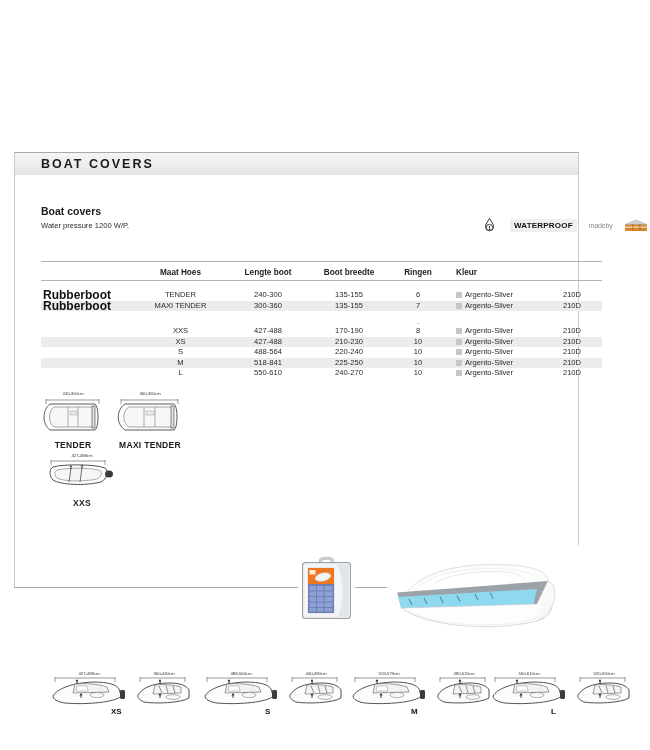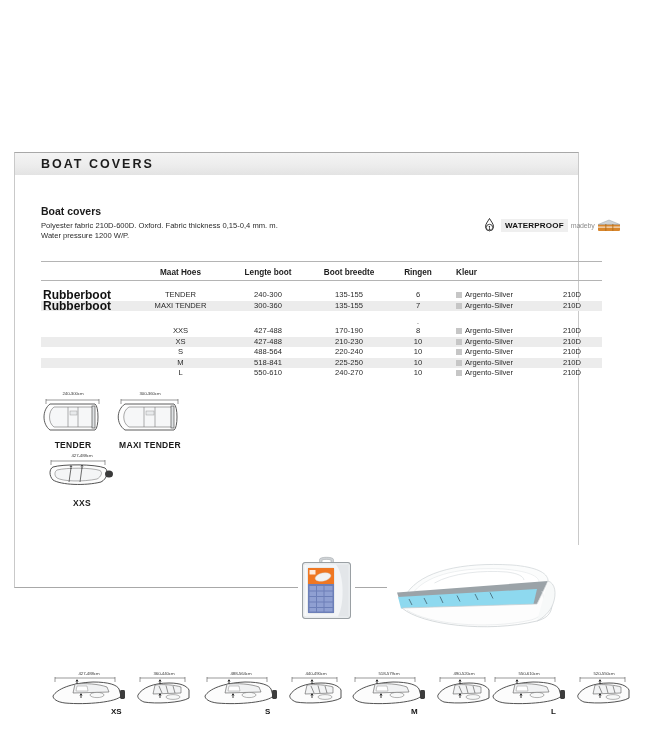--- a/index.html
+++ b/index.html
@@ -59,21 +59,21 @@
     font-size:11px;font-weight:bold;letter-spacing:5.2px;color:#ffffff;
     text-shadow:0 1px 1px rgba(120,135,148,.55);
   }
 
   
   .intro{position:absolute;left:26px;top:52px;}
   .intro h2{margin:0 0 4px 0;font-size:10.5px;font-weight:bold;color:#1a1a1a;}
   .intro p{margin:0;font-size:7.6px;line-height:9.6px;color:#2b2b2b;}
 
   
-  .wplogo{position:absolute;left:466px;top:64px;display:flex;align-items:center;gap:3px;}
+  .wplogo{position:absolute;left:466px;top:64px;display:flex;align-items:center;gap:12px;}
   .wpdrop{width:17px;height:17px;display:block;}
   .wpword{
     background:#efefef;padding:2px 4px;font-size:8px;font-weight:bold;
     letter-spacing:.2px;color:#111;line-height:9px;
   }
   .wpmade{font-size:7px;color:#8d8d8d;letter-spacing:-.2px;}
   .wpbrand{width:24px;height:14px;display:block;}
 
   
   .tbl{position:absolute;left:26px;top:108px;width:561px;border-collapse:collapse;}
@@ -110,21 +110,20 @@
 <div class="page">
 
   <div class="panel">
 
     <div class="titlebar">
       <div class="txt">BOAT COVERS</div>
     </div>
 
     <div class="intro">
       <h2>Boat covers</h2>
-      <p>Polyester fabric 210D-600D. Oxford. Fabric thickness 0,15-0,4 mm.  m.</p>
       <p>Water pressure 1200 W/P.</p>
     </div>
 
     <div class="wplogo">
       <svg class="wpdrop" viewBox="0 0 34 34">
         <path d="M17 3 C13 10 9 14 9 19.5 A8 8 0 0 0 25 19.5 C25 14 21 10 17 3 Z" fill="none" stroke="#1a1a1a" stroke-width="1.8"></path>
         <circle cx="17" cy="21" r="6.4" fill="#fff" stroke="#1a1a1a" stroke-width="1.6"></circle>
         <text x="17" y="25" font-family="Liberation Sans, sans-serif" font-size="9.5" font-weight="bold" fill="#111" text-anchor="middle">1</text>
       </svg>
       <span class="wpword">WATERPROOF</span>

